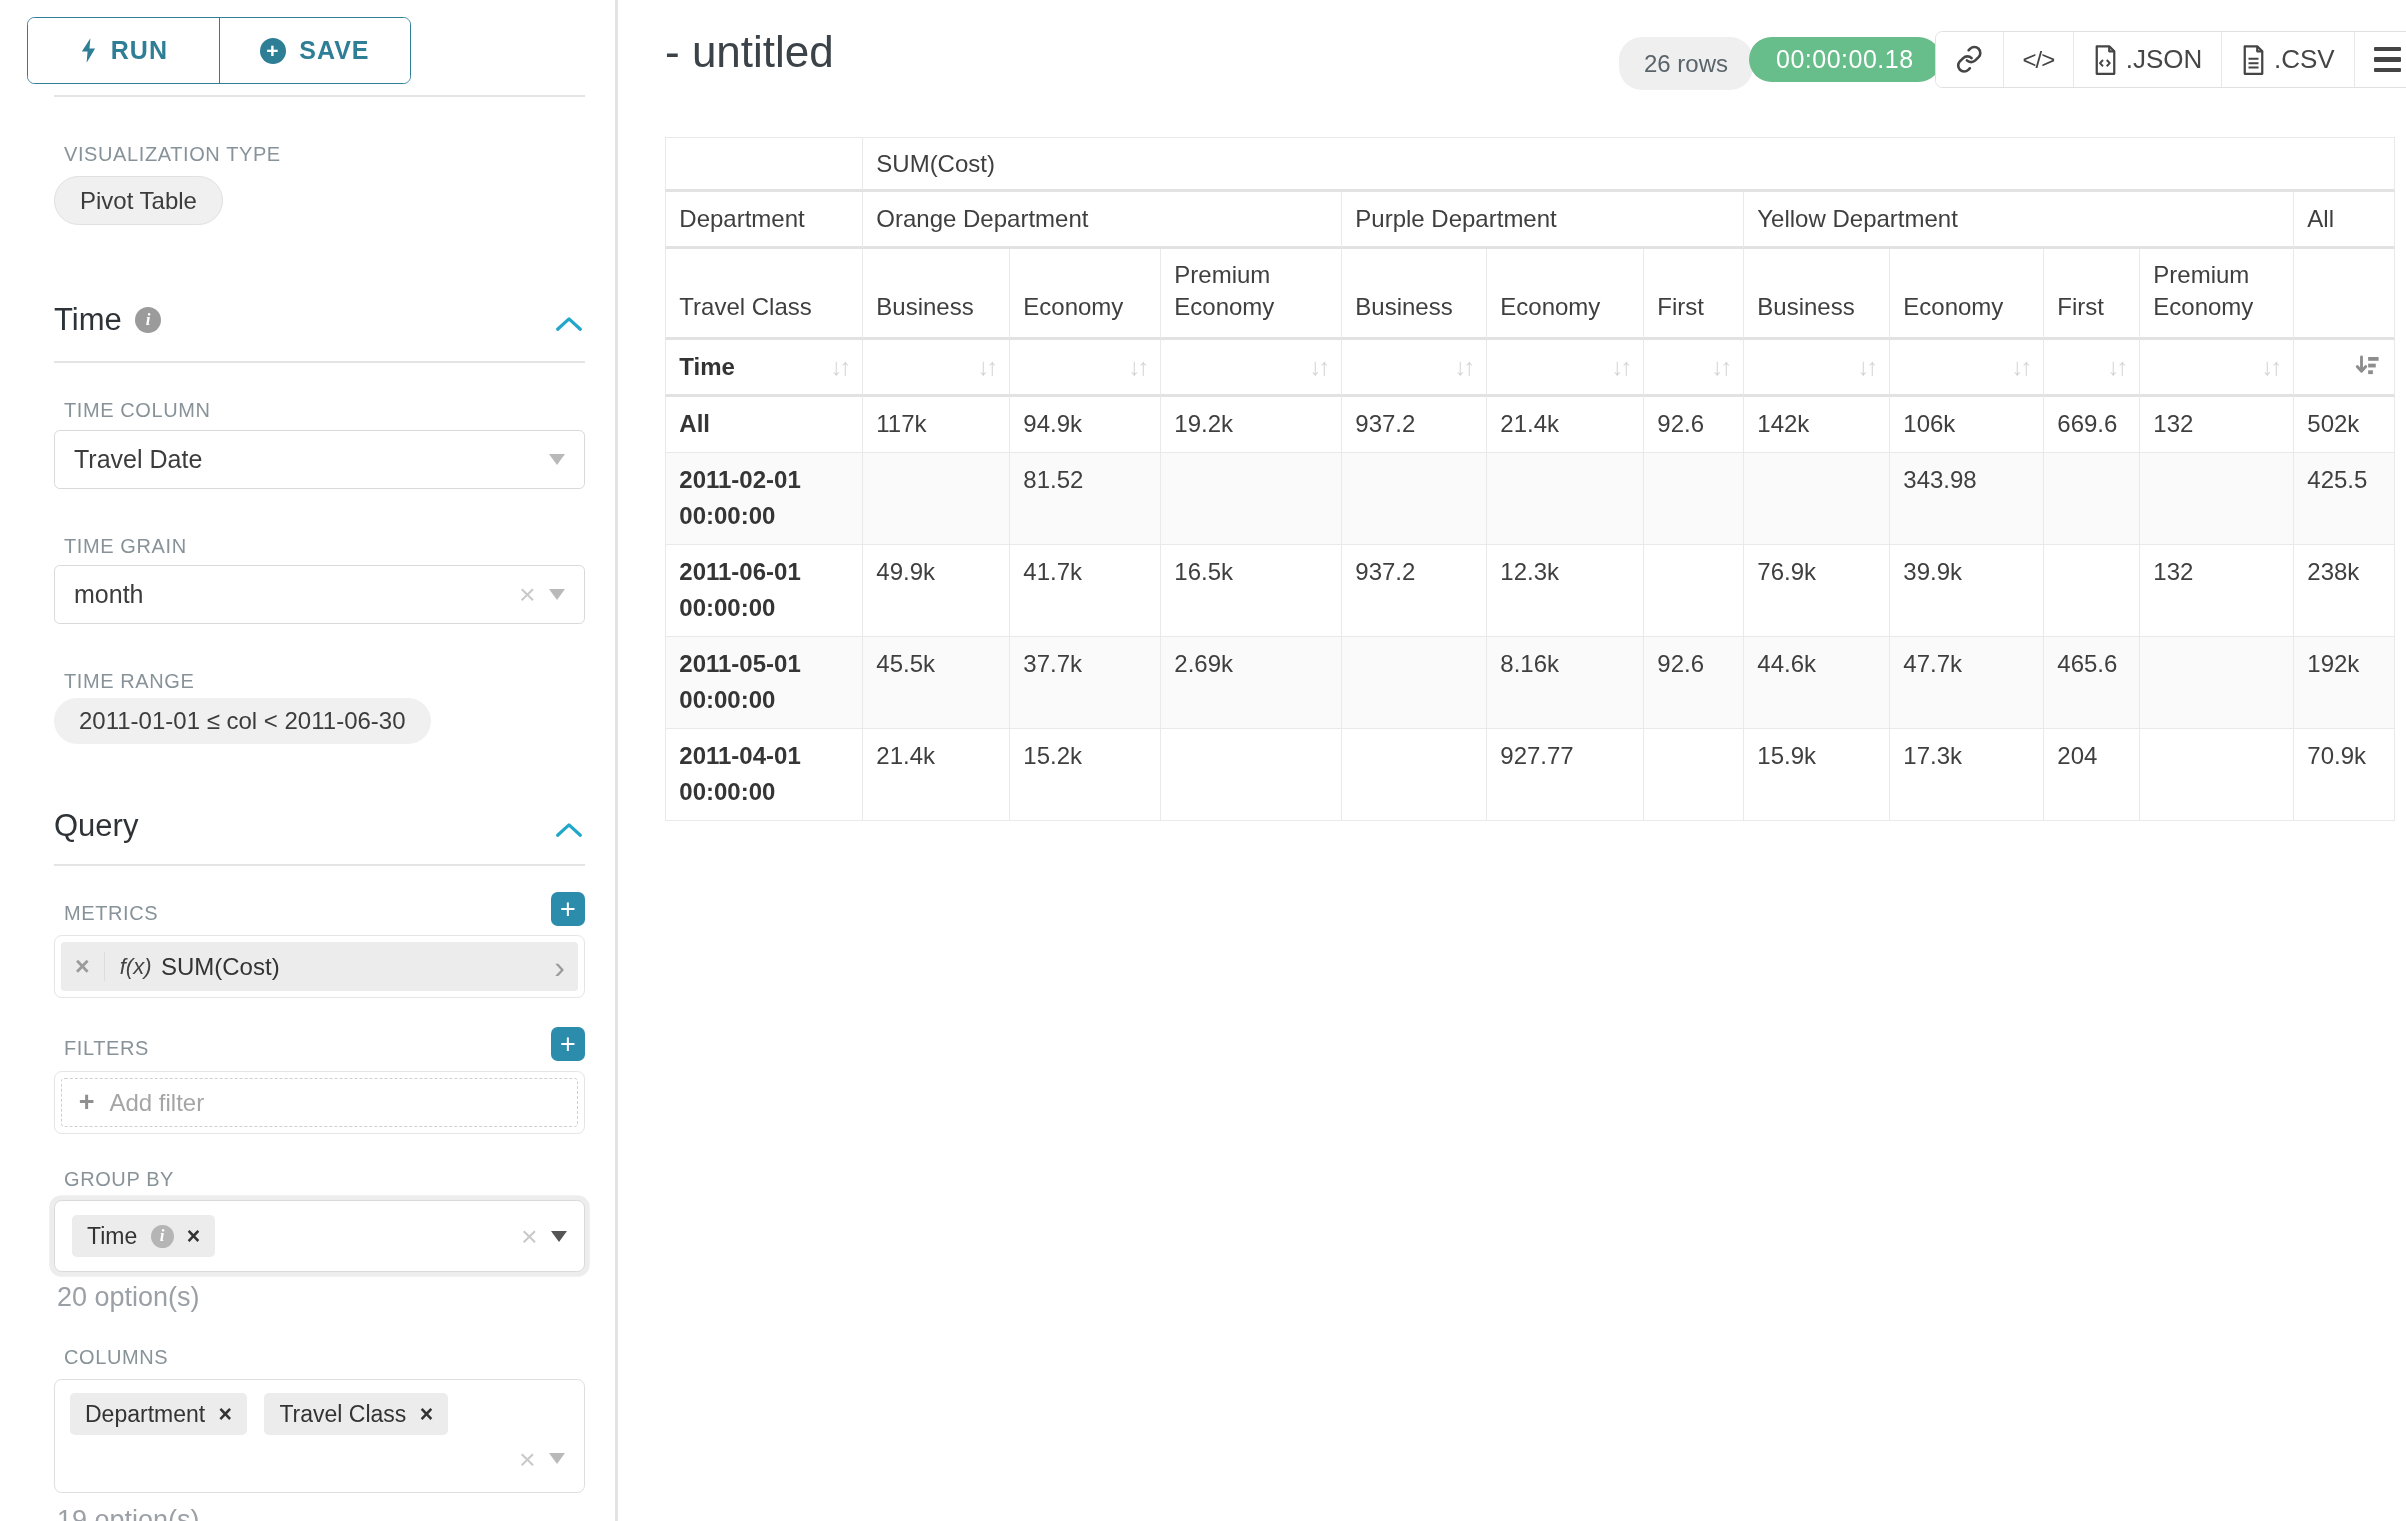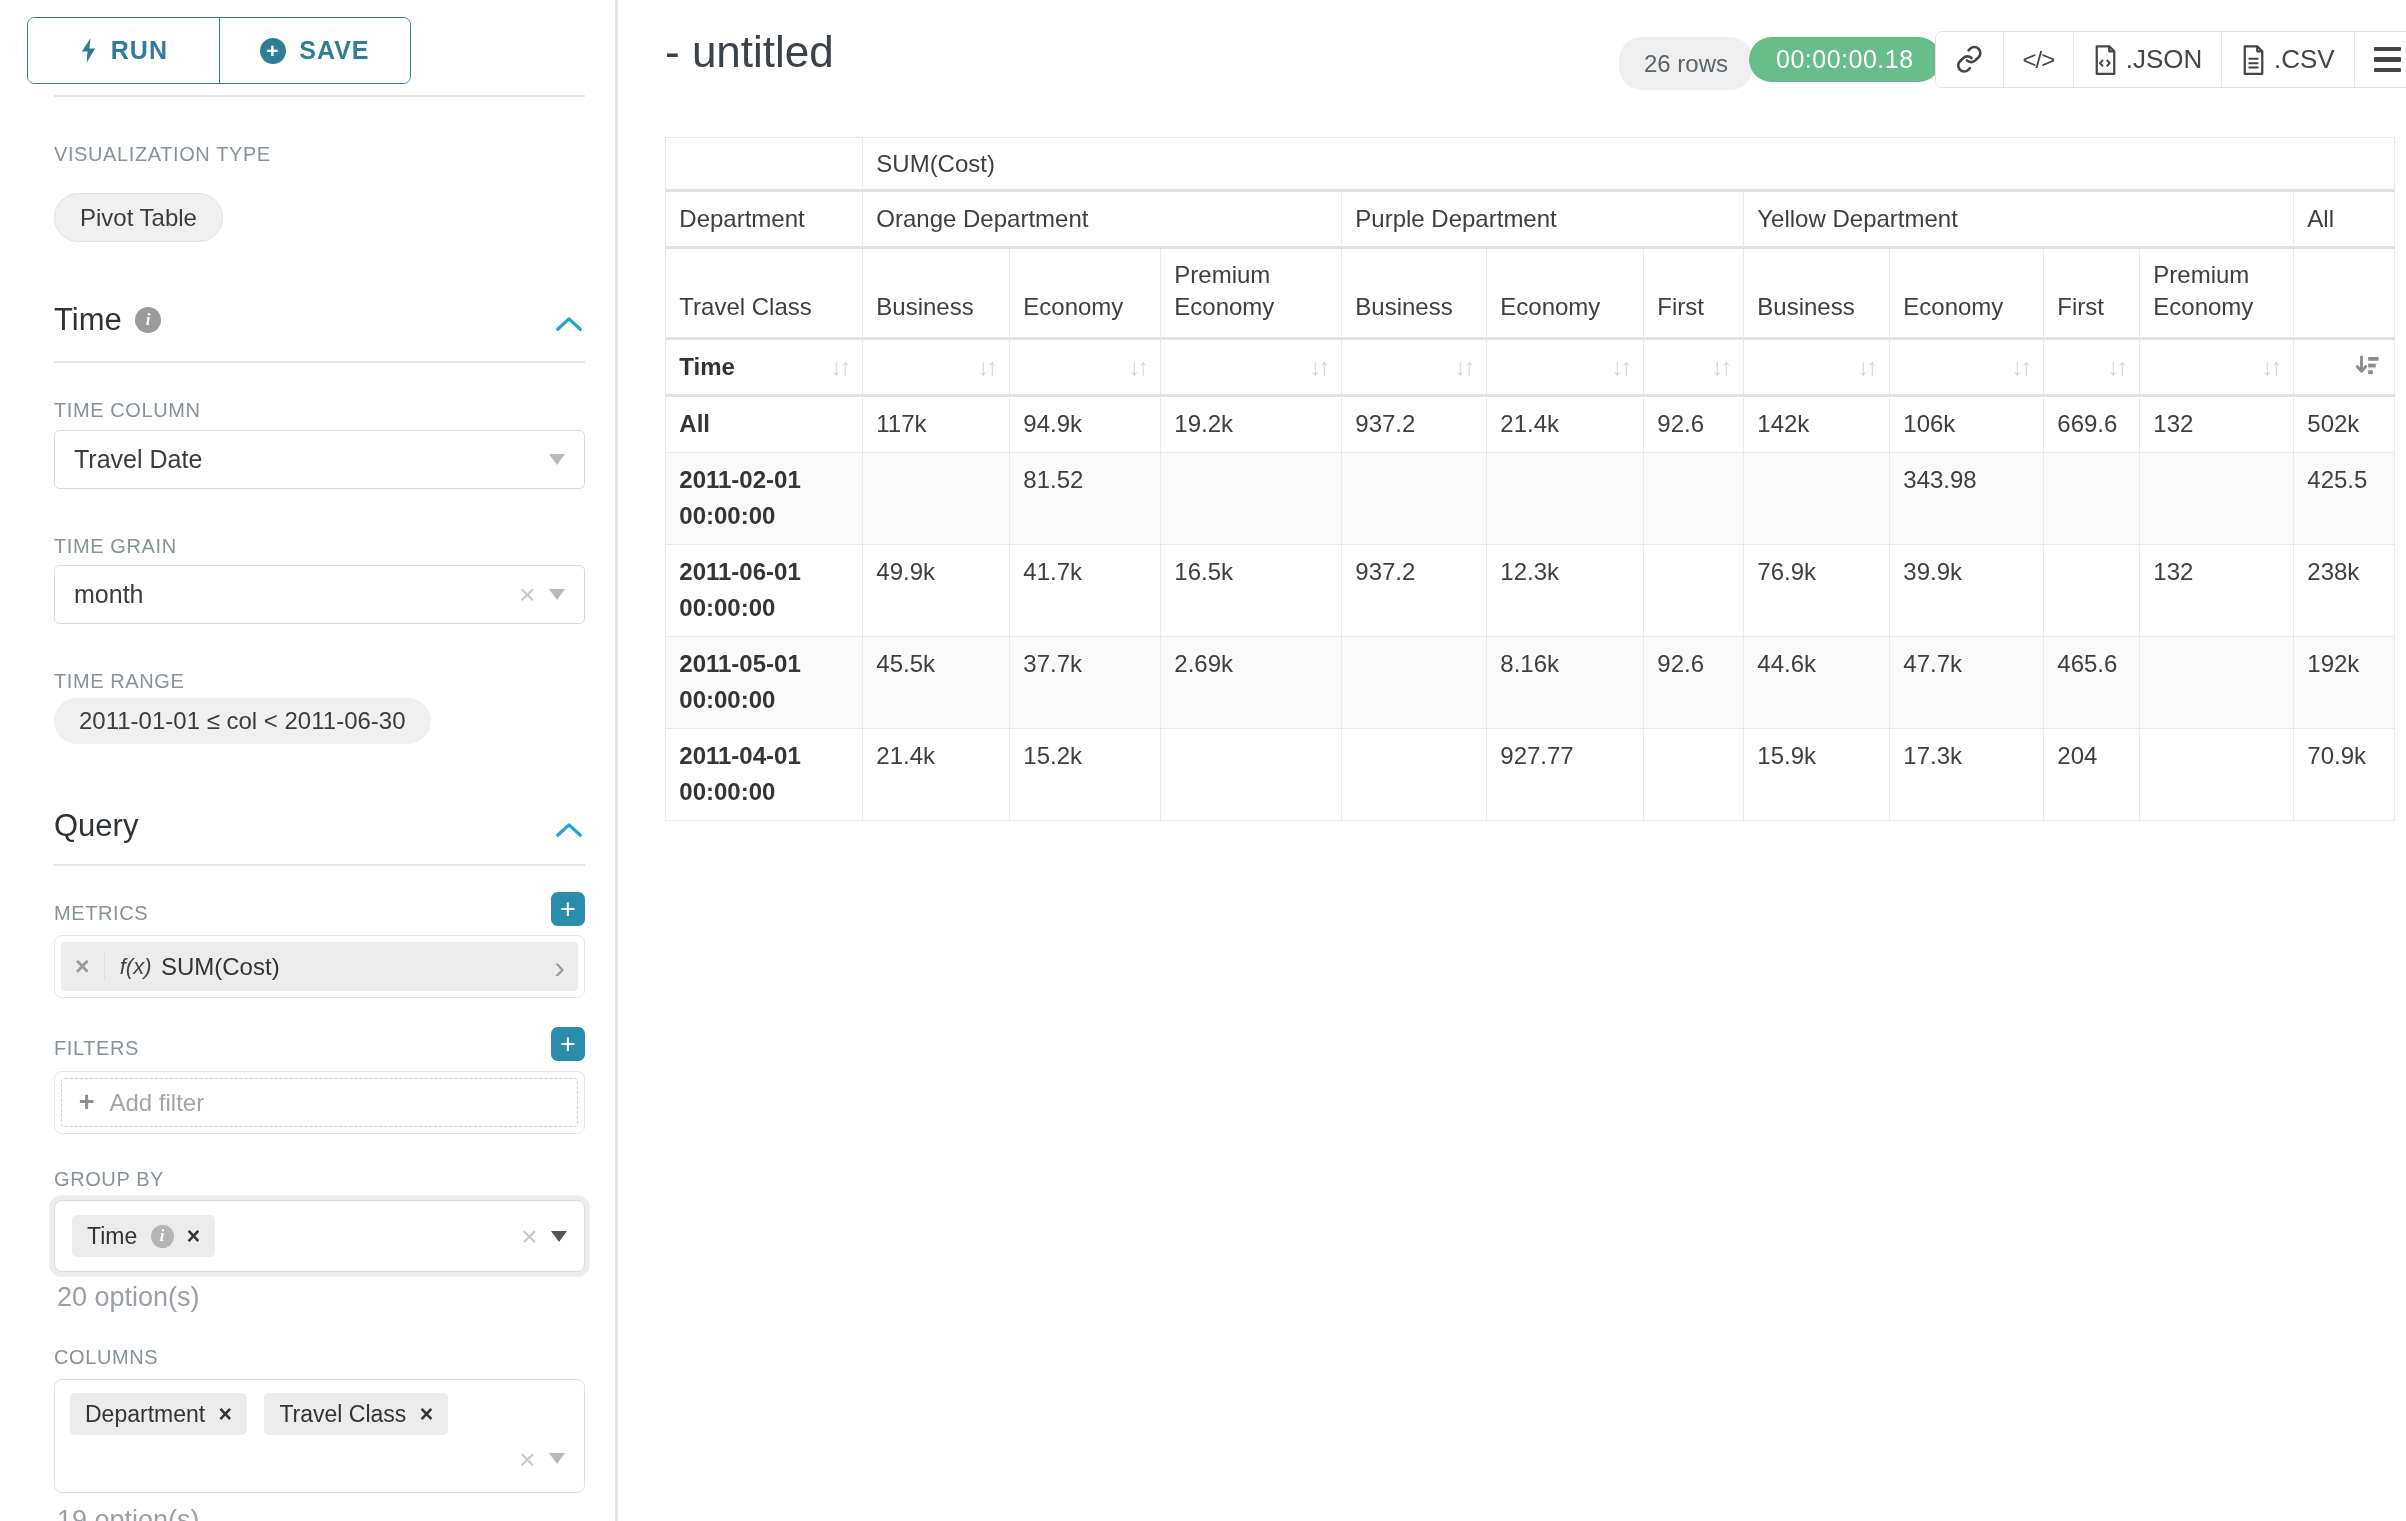--- a/index.html
+++ b/index.html
@@ -4,41 +4,41 @@
 <style>
   * { margin:0; padding:0; box-sizing:border-box; }
   html,body { width:2406px; height:1522px; overflow:hidden; background:#fff;
               font-family:"Liberation Sans", sans-serif; color:#333; }
   #stage { position:relative; width:2406px; height:1522px; background:#fff; }
 
   
   #sidebar { position:absolute; left:0; top:0; width:615px; height:1280px; background:#fff; }
   #panel-divider { position:absolute; left:615px; top:0; width:2.9px; height:1522px; background:#e3e3e3; }
 
-  .sec-label { position:absolute; left:54px; font-size:20px; letter-spacing:0.6px; color:#879399; }
+  .sec-label { position:absolute; left:64px; font-size:20px; letter-spacing:0.6px; color:#879399; }
   .sec-title { position:absolute; left:54px; font-size:31px; font-weight:500; color:#2e3338; }
   .divider  { position:absolute; left:54px; width:531px; height:1.9px; background:#e4e4e4; }
   .hint-text { position:absolute; left:57px; font-size:27px; color:#9aa0a6; }
 
   
   #chart-type-heading { position:absolute; left:54px; top:48px; font-size:31px; font-weight:500; color:#2e3338; z-index:1; }
   #chart-type-chevron { position:absolute; left:554px; top:59px; z-index:1; }
   #topbar-mask { position:absolute; left:0; top:0; width:615px; height:76px; background:#fff; z-index:2; }
   #run-save { position:absolute; left:27px; top:17px; width:384px; height:67px; display:flex; z-index:3;
               border:1.9px solid #2e7e96; border-radius:7.6px; background:#fff; overflow:hidden; }
   .rs-btn { flex:1; display:flex; align-items:center; justify-content:center; gap:13.3px; cursor:pointer;
             font-size:25px; font-weight:600; letter-spacing:1px; color:#2e7e96; background:#fff; }
   .rs-btn + .rs-btn { border-left:1.9px solid #2e7e96; }
   .save-plus { width:26px; height:26px; border-radius:50%; background:#2e7e96; color:#fff;
                display:flex; align-items:center; justify-content:center; font-size:21px; font-weight:700; line-height:1; }
 
   
   .pill { display:inline-flex; align-items:center; background:#f0f0f0; border-radius:27px;
           font-size:24px; color:#3c3c3c; padding:0 25px; height:49px; }
-  .pill.bordered { border:1.9px solid #e0e0e0;margin-top:17px; }
+  .pill.bordered { border:1.9px solid #e0e0e0; }
   .select { position:absolute; left:54px; width:531px; height:59px; border:1.9px solid #d9d9d9; border-radius:5.7px;
             background:#fff; display:flex; align-items:center; padding:0 19px; font-size:25px; color:#3c3c3c; cursor:pointer; }
   .caret { width:0; height:0; border-left:8.6px solid transparent; border-right:8.6px solid transparent;
            border-top:11.4px solid #b9b9b9; margin-left:13.3px; }
   .caret.dark { border-top-color:#555; }
   .clear-x { color:#c9c9c9; font-size:28.5px; line-height:1; margin-left:auto; }
   .info-dot { display:inline-flex; align-items:center; justify-content:center; width:26px; height:26px;
               border-radius:50%; background:#9b9b9b; color:#fff; font-size:17px; font-weight:700;
               font-family:"Liberation Serif", serif; font-style:italic; }
   .chev-up { stroke:#20a7c9; stroke-width:3.4; fill:none; stroke-linecap:round; stroke-linejoin:round; }

